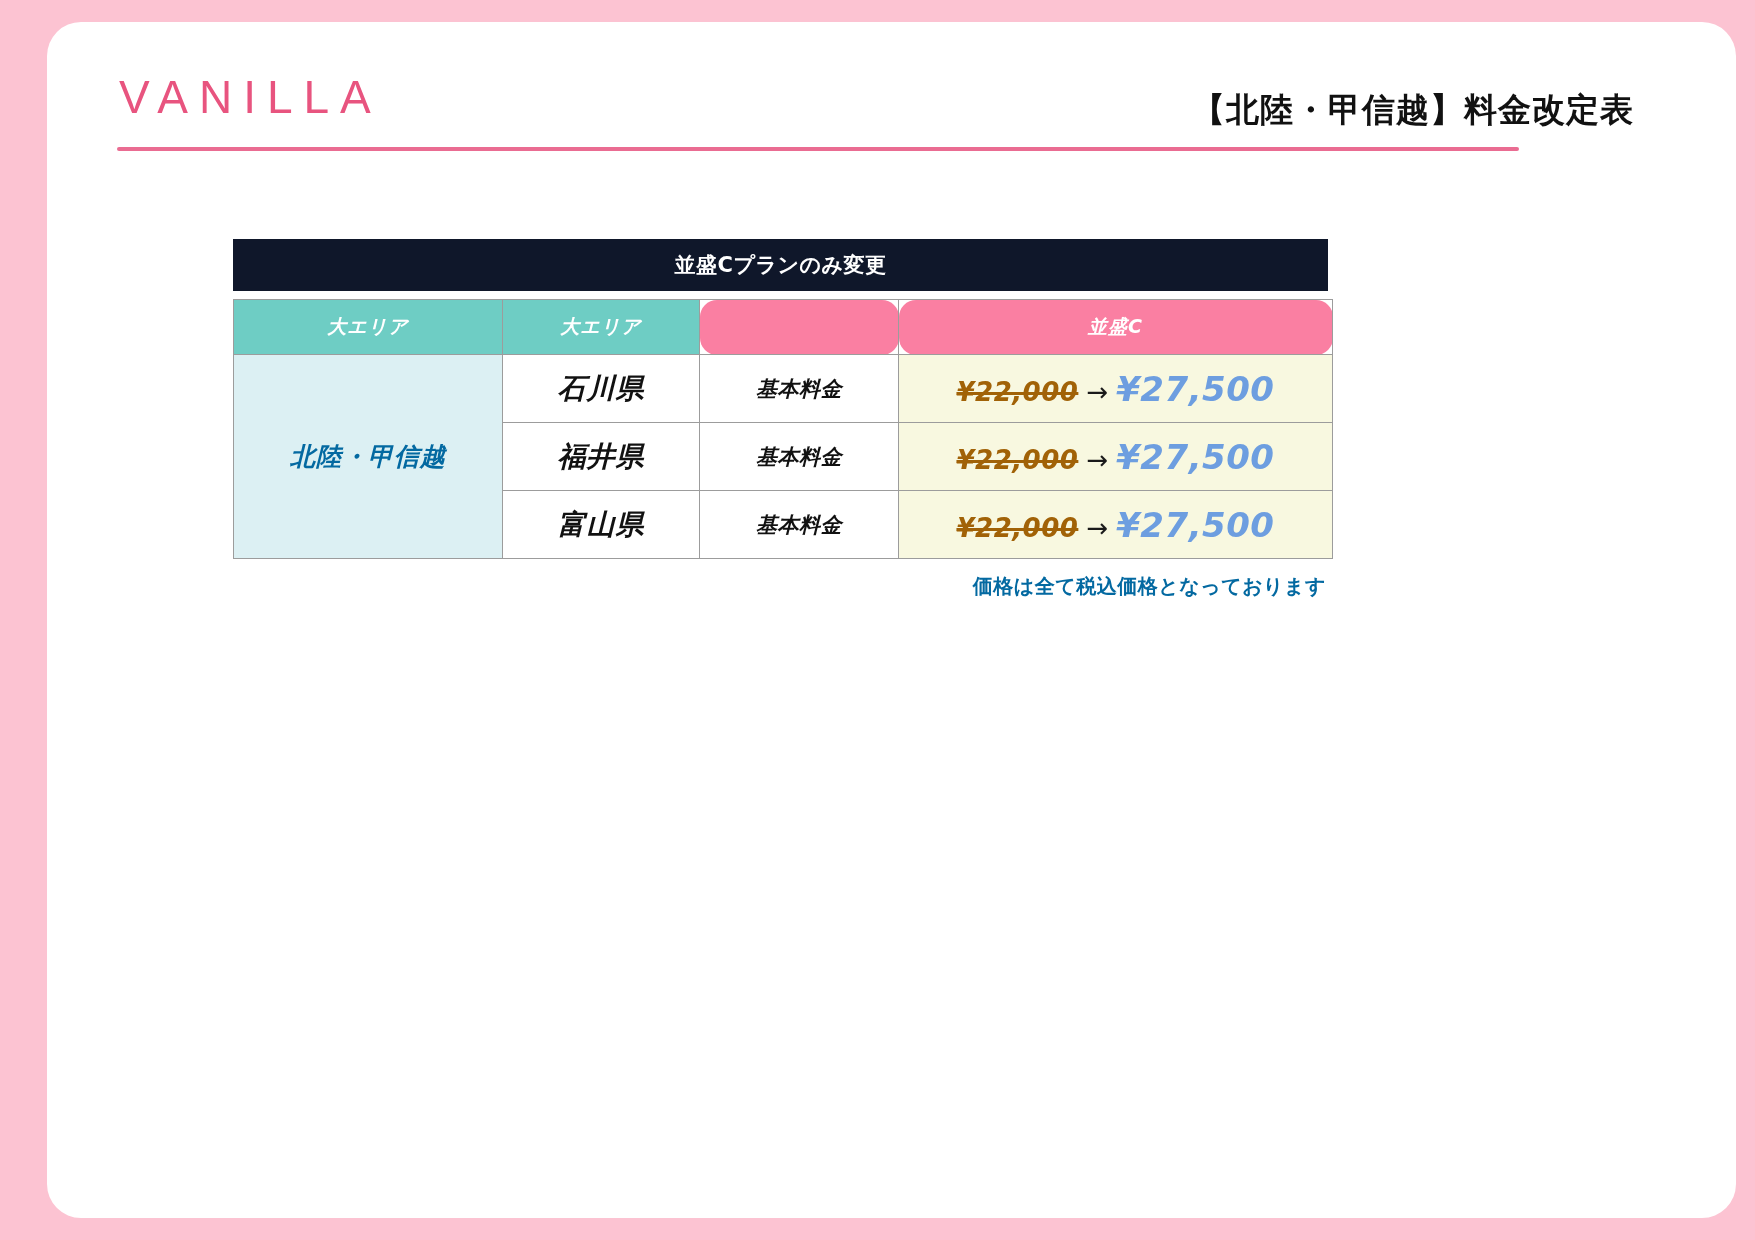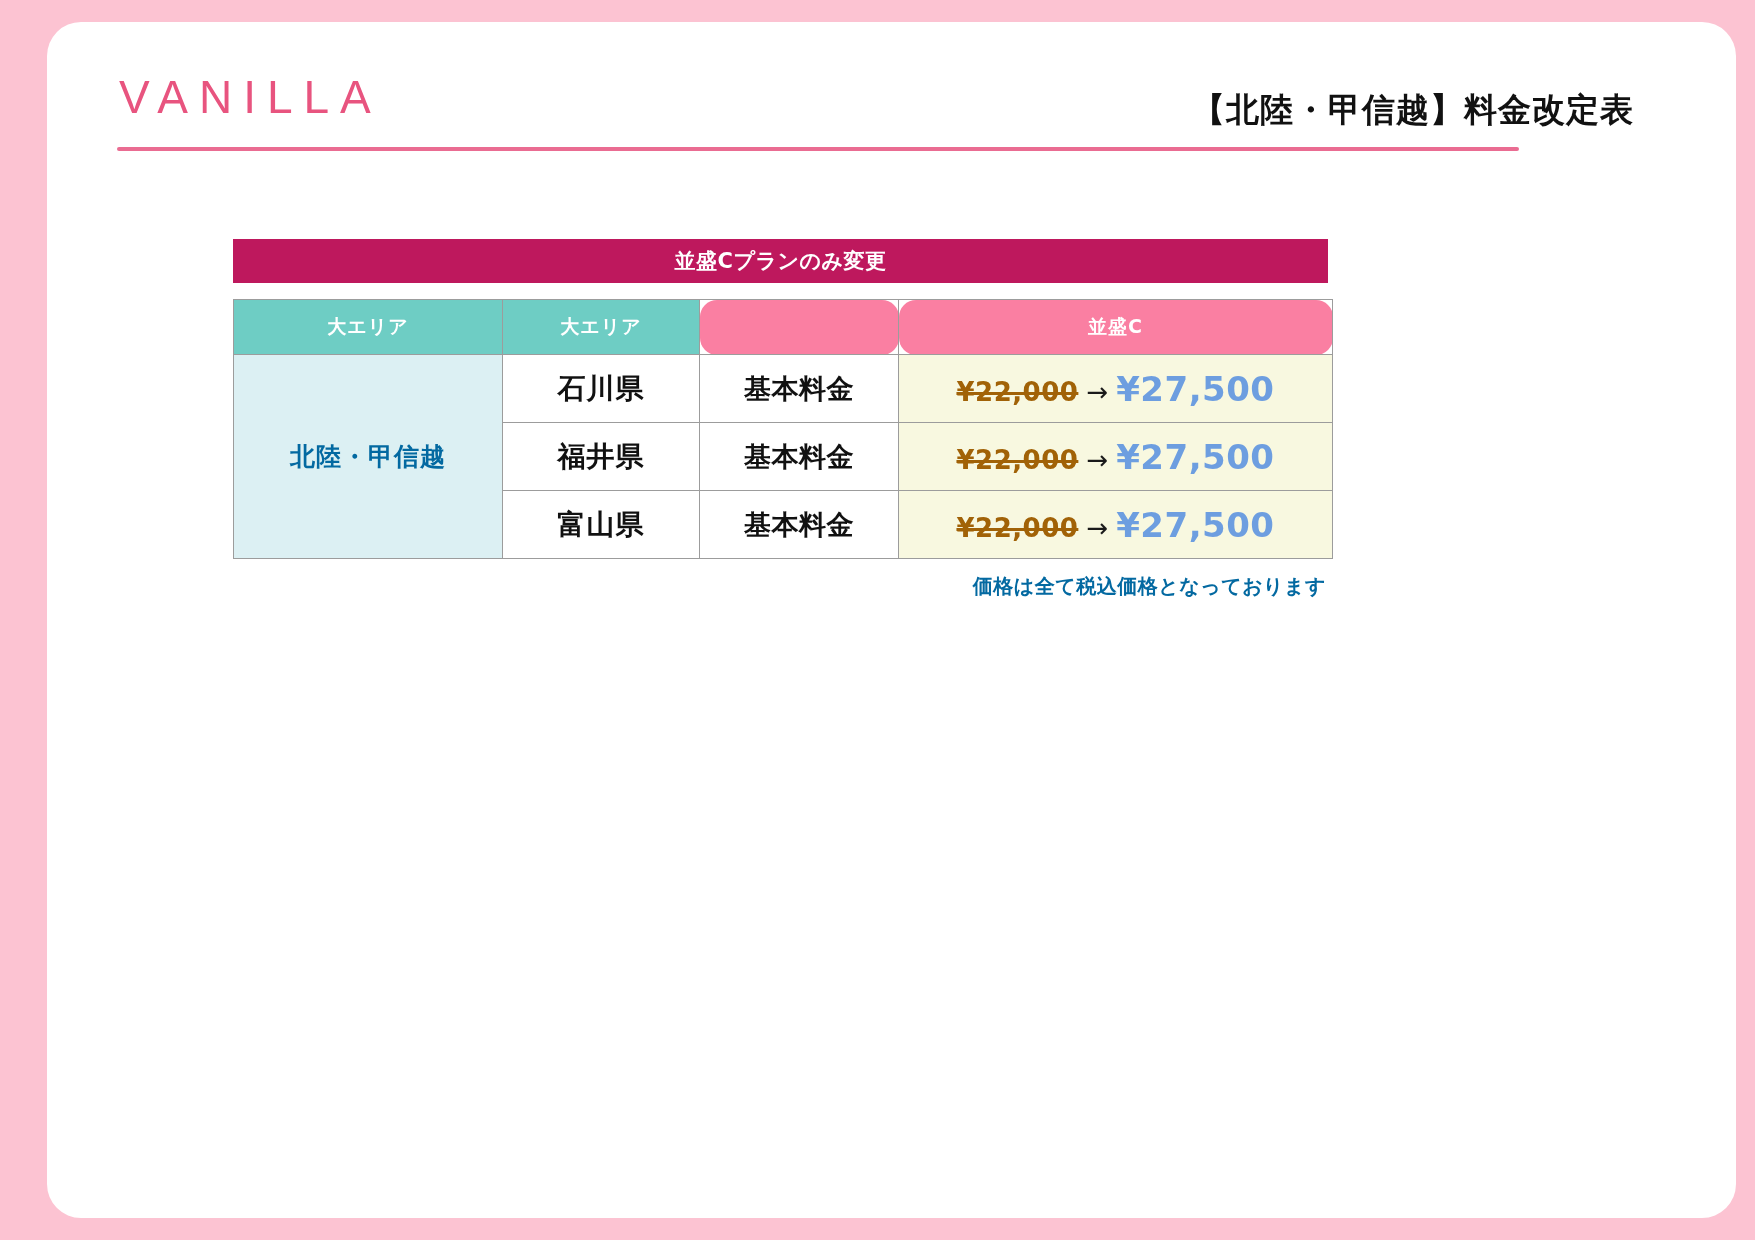--- a/index.html
+++ b/index.html
@@ -68,37 +68,38 @@
 
   
   .table-wrap {
     position: absolute;
     left: 186px;
     top: 217px;
     width: 1095px;
   }
 
   .banner-row {
-    height: 44px;
-    background: #be185d;
+    height: 52px;
+    background: #0f172a;
     color: #ffffff;
     display: flex;
     align-items: center;
     justify-content: center;
     font-size: 21px;
     font-weight: bold;
     letter-spacing: 0.5px;
     font-family: "DejaVu Sans", "Liberation Sans", sans-serif;
   }
 
   table.rate-table {
     border-collapse: collapse;
     width: 1095px;
-    margin-top: 16px;
+    margin-top: 8px;
     table-layout: fixed;
+    font-style: italic;
   }
   table.rate-table td,
   table.rate-table th {
     border: 1px solid #9c9c9c;
     padding: 0;
     text-align: center;
     vertical-align: middle;
     font-family: "DejaVu Sans", "Liberation Sans", sans-serif;
   }
 
@@ -131,21 +132,21 @@
     background: #ffffff;
     color: #111111;
     font-size: 28px;
     font-weight: bold;
     height: 67px;
     letter-spacing: 1px;
   }
   td.item-cell {
     background: #ffffff;
     color: #111111;
-    font-size: 27px;
+    font-size: 21px;
     font-weight: bold;
     letter-spacing: 0.5px;
   }
   td.price-cell {
     background: #f8f8e0;
     height: 67px;
     white-space: nowrap;
   }
 
   .price-old {

